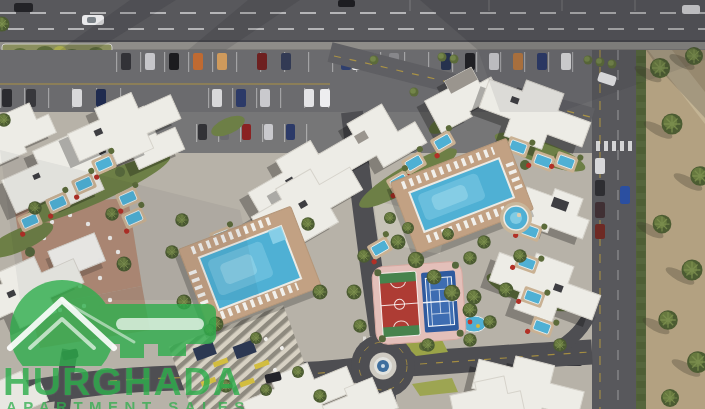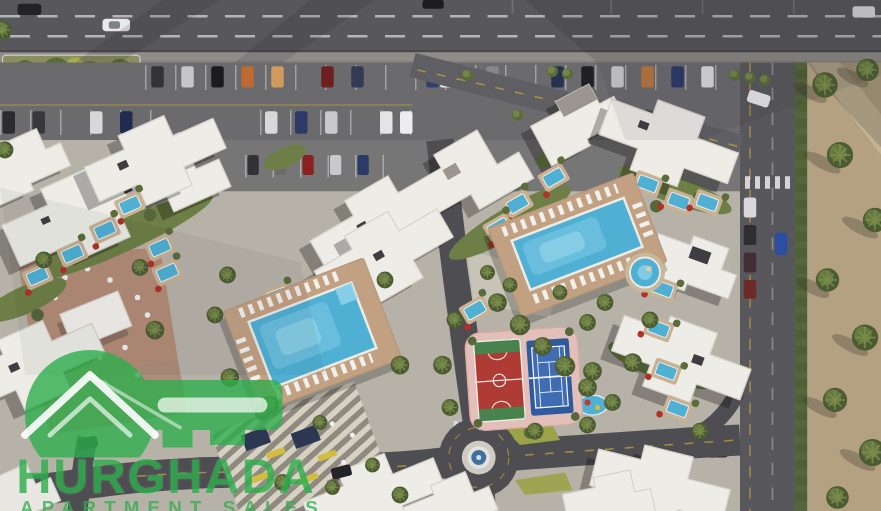--- a/index.html
+++ b/index.html
@@ -1,19 +1,19 @@
 <!DOCTYPE html>
 <html style="--brand-green: #2fae4d; --road: #58585c; --parking: #6b6b6e; --ground: #b7b2a8; --roof: #edece6; --pool: #4fb0d4; --deck: #c2a183; --green: #6d7f46; --hedge: #55653c; --sand: #b3a181; --court-red: #ae3c34; --court-blue: #3f6fb4; --court-apron: #e3bfb9; --plaza: #b08a74; --line-yellow: #c9a83a;"><head>
 <meta charset="utf-8">
 <style>
   html,body{margin:0;padding:0;background:#222;}
   #stage{position:relative;width:705px;height:409px;overflow:hidden;background:#b7b2a8;
          font-family:"Liberation Sans",sans-serif;}
   #stage svg{display:block}
-  .wm{position:absolute;left:10px;top:268px;width:260px;height:141px;pointer-events:none;padding-left:28px;}
+  .wm{position:absolute;left:0;top:268px;width:260px;height:141px;pointer-events:none;padding-left:28px;}
   .wm-logo{position:absolute;left:0;top:2px;}
   .wm-title{position:absolute;left:3px;top:94px;font-weight:bold;font-size:39px;line-height:1;
             letter-spacing:1.5px;color:var(--brand-green,#2fae4d);opacity:.82;
             text-shadow:0 0 2px rgba(255,255,255,.25);white-space:nowrap;}
   .wm-sub{position:absolute;left:6px;top:131px;font-weight:bold;font-size:15px;line-height:1;
           letter-spacing:6.5px;color:var(--brand-green,#2fae4d);opacity:.75;white-space:nowrap;}
   .c-road{fill:var(--road,#58585c)} .c-park{fill:var(--parking,#6b6b6e)}
   .c-pool{fill:var(--pool,#4fb0d4)} .c-deck{fill:var(--deck,#c2a183)}
   .c-sand{fill:var(--sand,#b3a181)} .c-hedge{fill:var(--hedge,#55653c)}
 </style>

